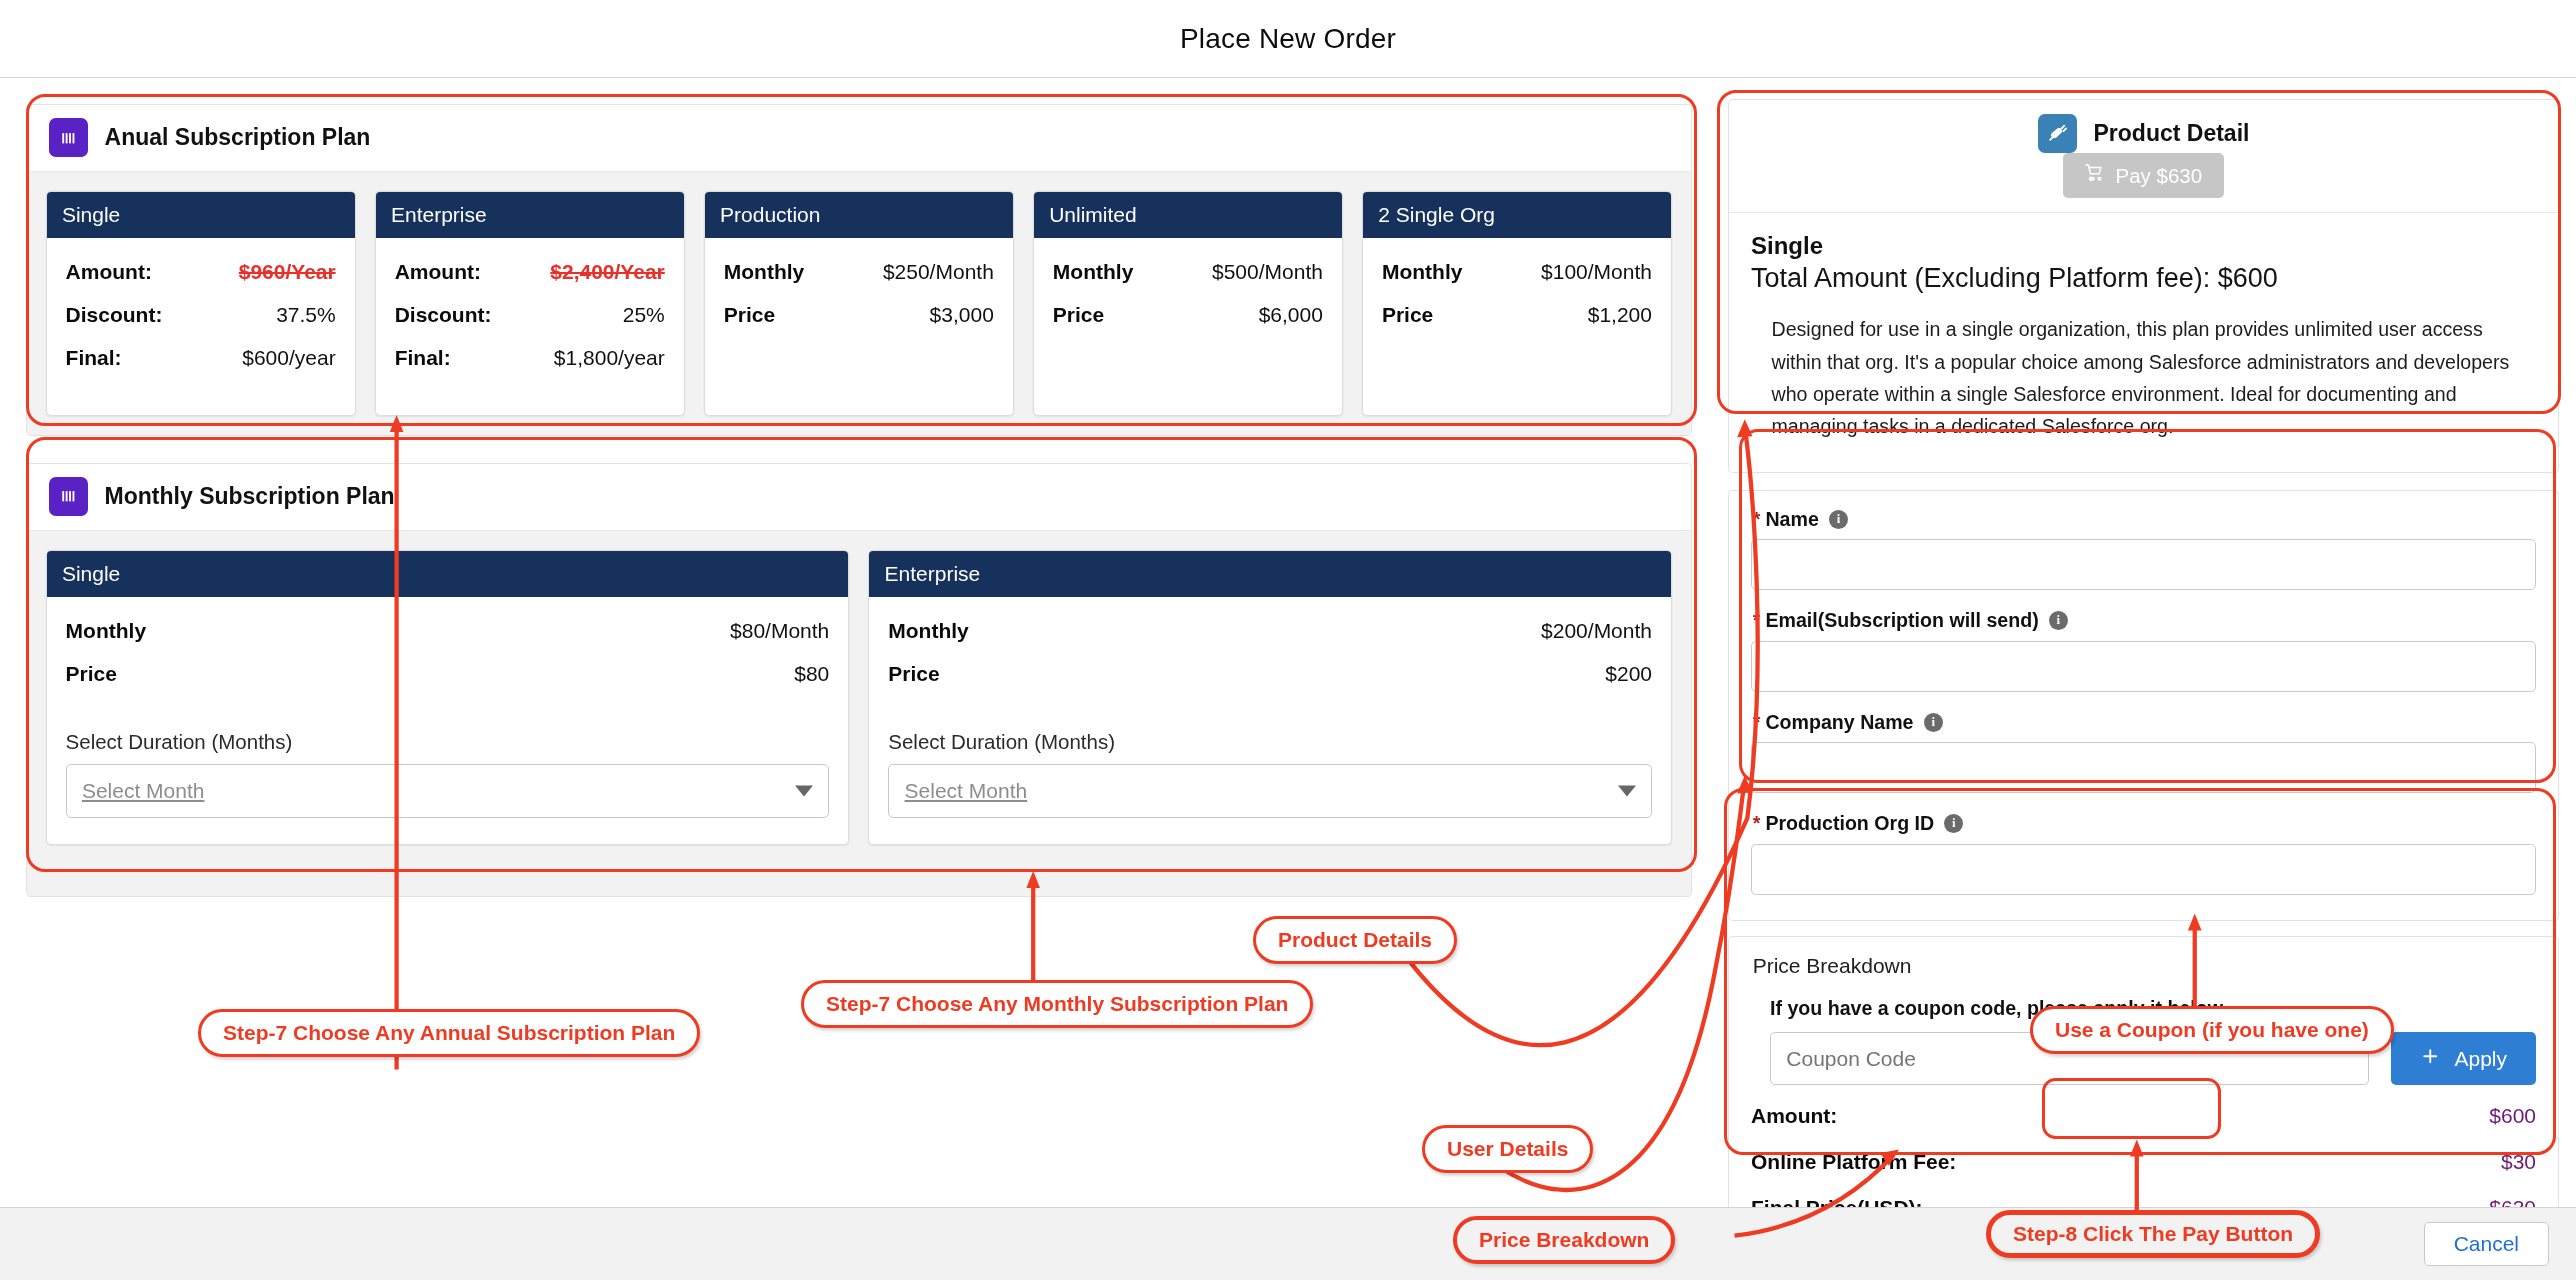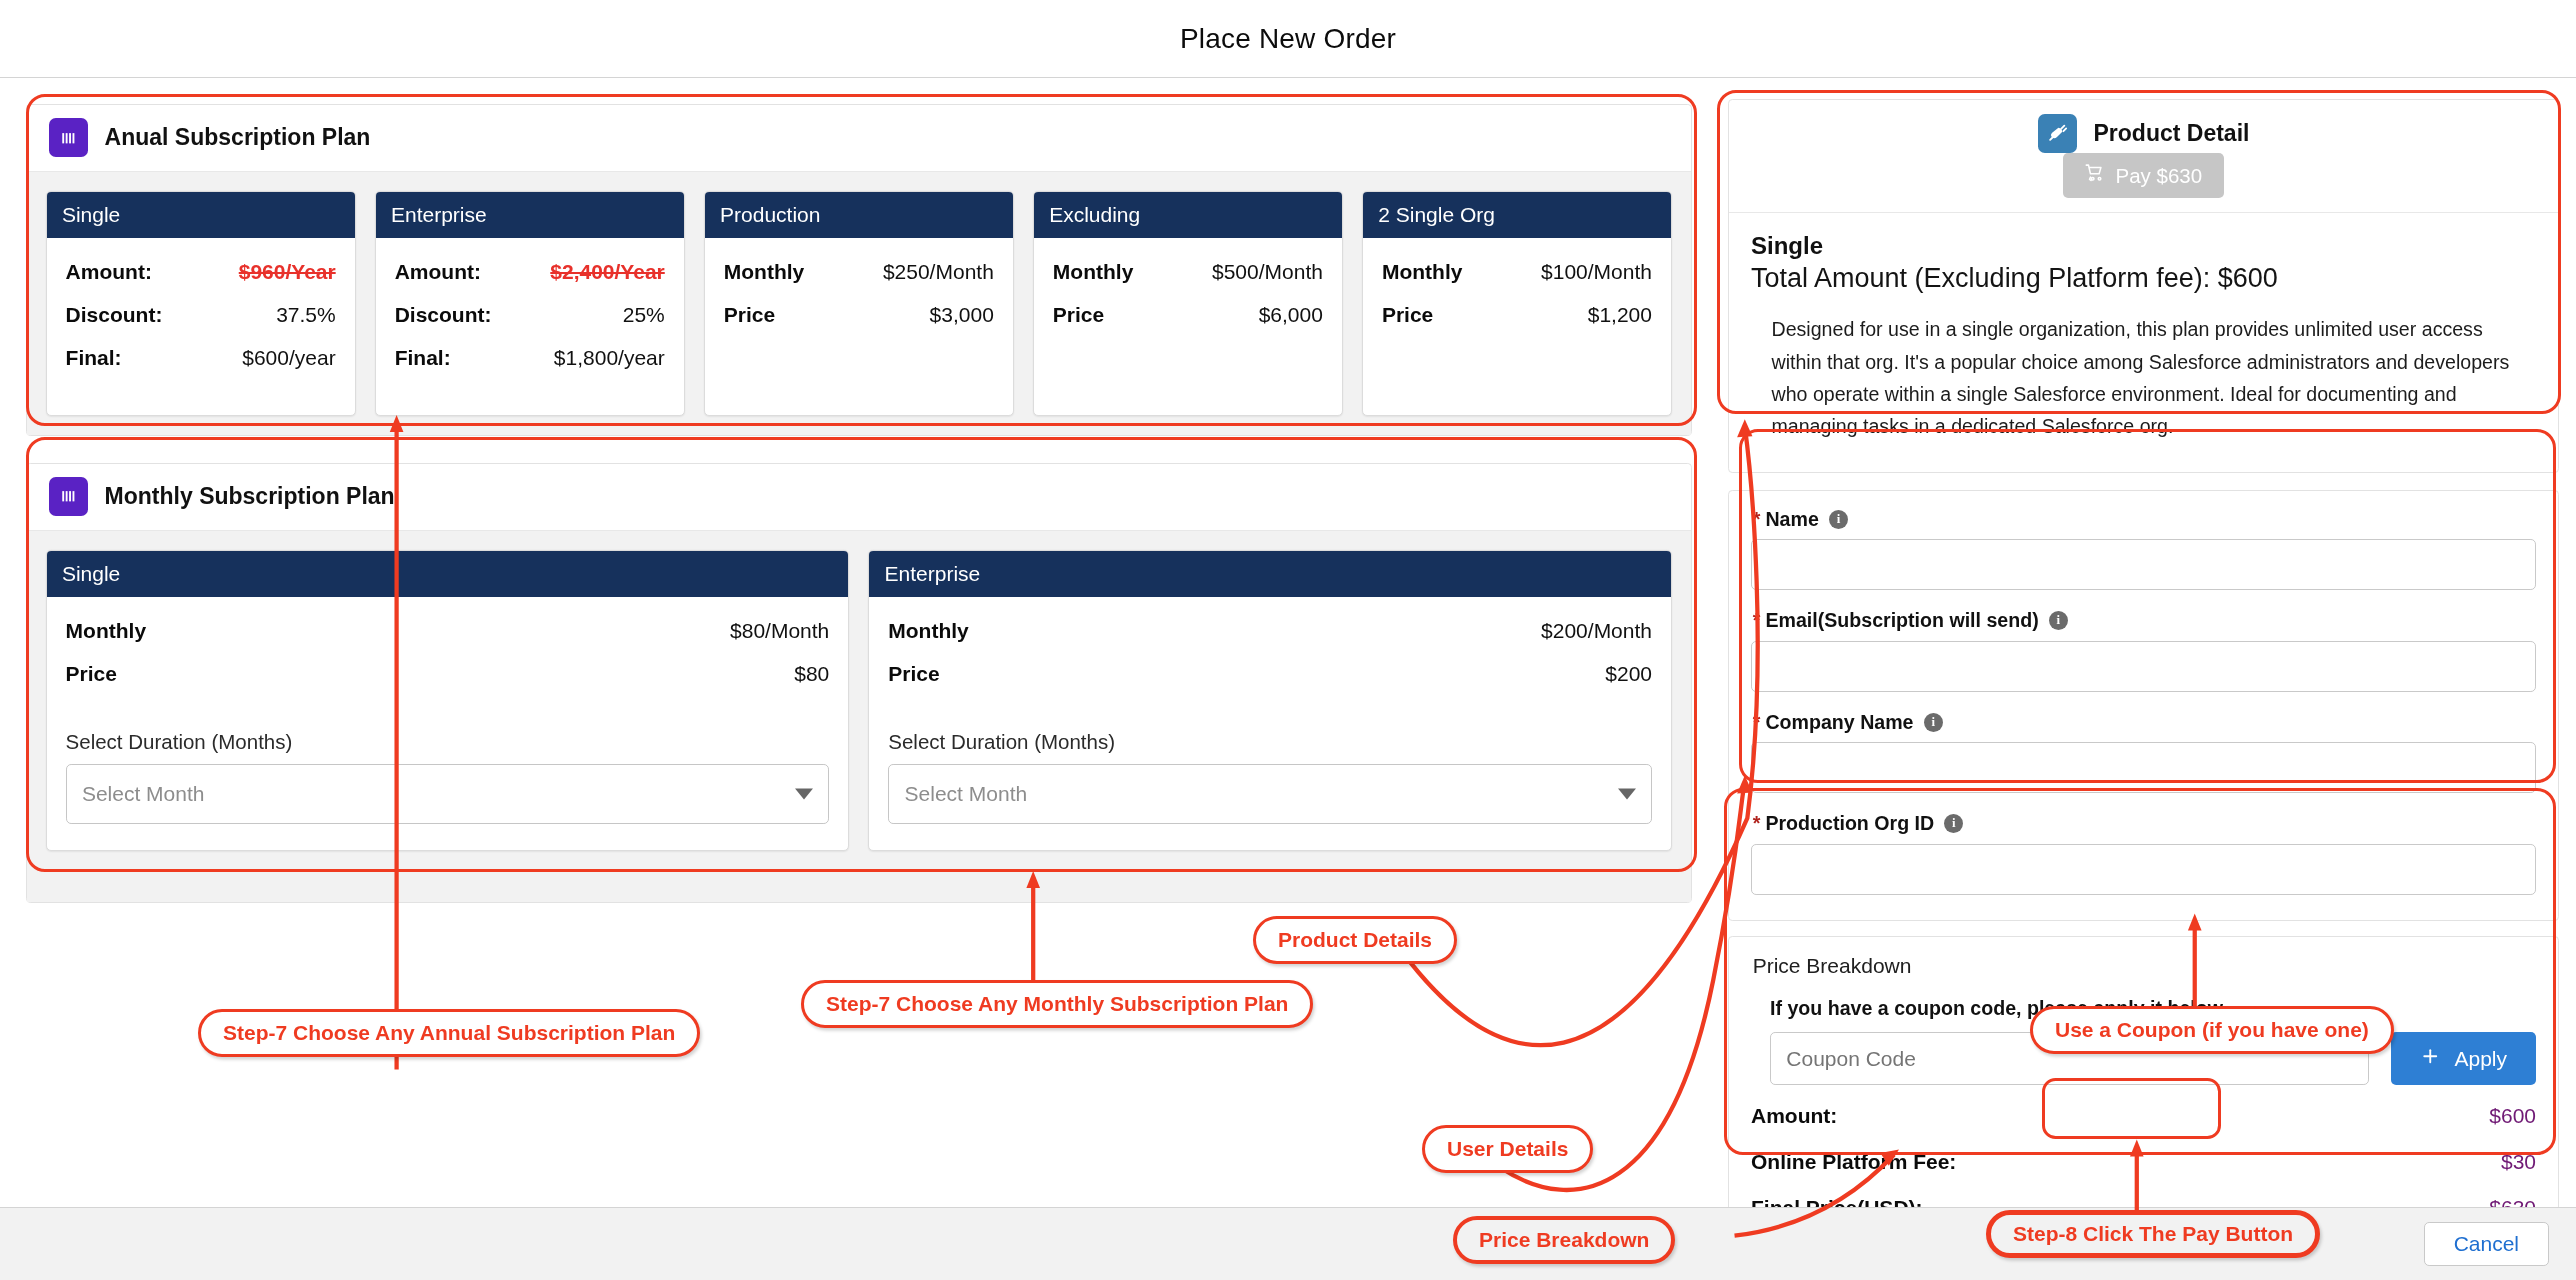--- a/index.html
+++ b/index.html
@@ -83,23 +83,23 @@
     font-size:21px; margin-bottom:19px;
   }
   .prow .k{ font-weight:bold; color:#0b0b0b;}
   .prow .v{ color:#111; }
   .prow .v.strike{ color:#e8312b; text-decoration:line-through; font-weight:bold;}
 
   
   .sel-label{ font-size:20.5px; color:#2b2b2b; margin:44px 0 10.2px 0;}
   .sel-box{
     position:relative;
-    height:60px; border:0.9px solid #c6c6c6; border-radius:5.1px;
+    height:54px; border:0.9px solid #c6c6c6; border-radius:5.1px;
     display:flex;align-items:center; padding:0 15.3px;
-    font-size:21px; color:#8d8d8d; background:#fff;
+    font-size:21px; color:#8d8d8d; background:#fff;text-decoration:underline;
   }
   .sel-caret{
     position:absolute; right:15.3px; top:50%; transform:translateY(-50%);
     width:0;height:0;border-left:9.4px solid transparent;border-right:9.4px solid transparent;
     border-top:11px solid #666;
   }
 
   
   .rcard{ background:#fff;border:0.9px solid #e2e2e2;border-radius:4.3px;}
   .rhead{
@@ -259,21 +259,21 @@
                 <span class="v">$250/Month</span>
               </div>
             <div class="prow">
                 <span class="k">Price</span>
                 <span class="v">$3,000</span>
               </div>
           </div>
         </div>
 
         <div class="plan-card">
-          <div class="plan-card-head">Excluding</div>
+          <div class="plan-card-head">Unlimited</div>
           <div class="plan-card-body">
             <div class="prow">
                 <span class="k">Monthly</span>
                 <span class="v">$500/Month</span>
               </div>
             <div class="prow">
                 <span class="k">Price</span>
                 <span class="v">$6,000</span>
               </div>
           </div>

